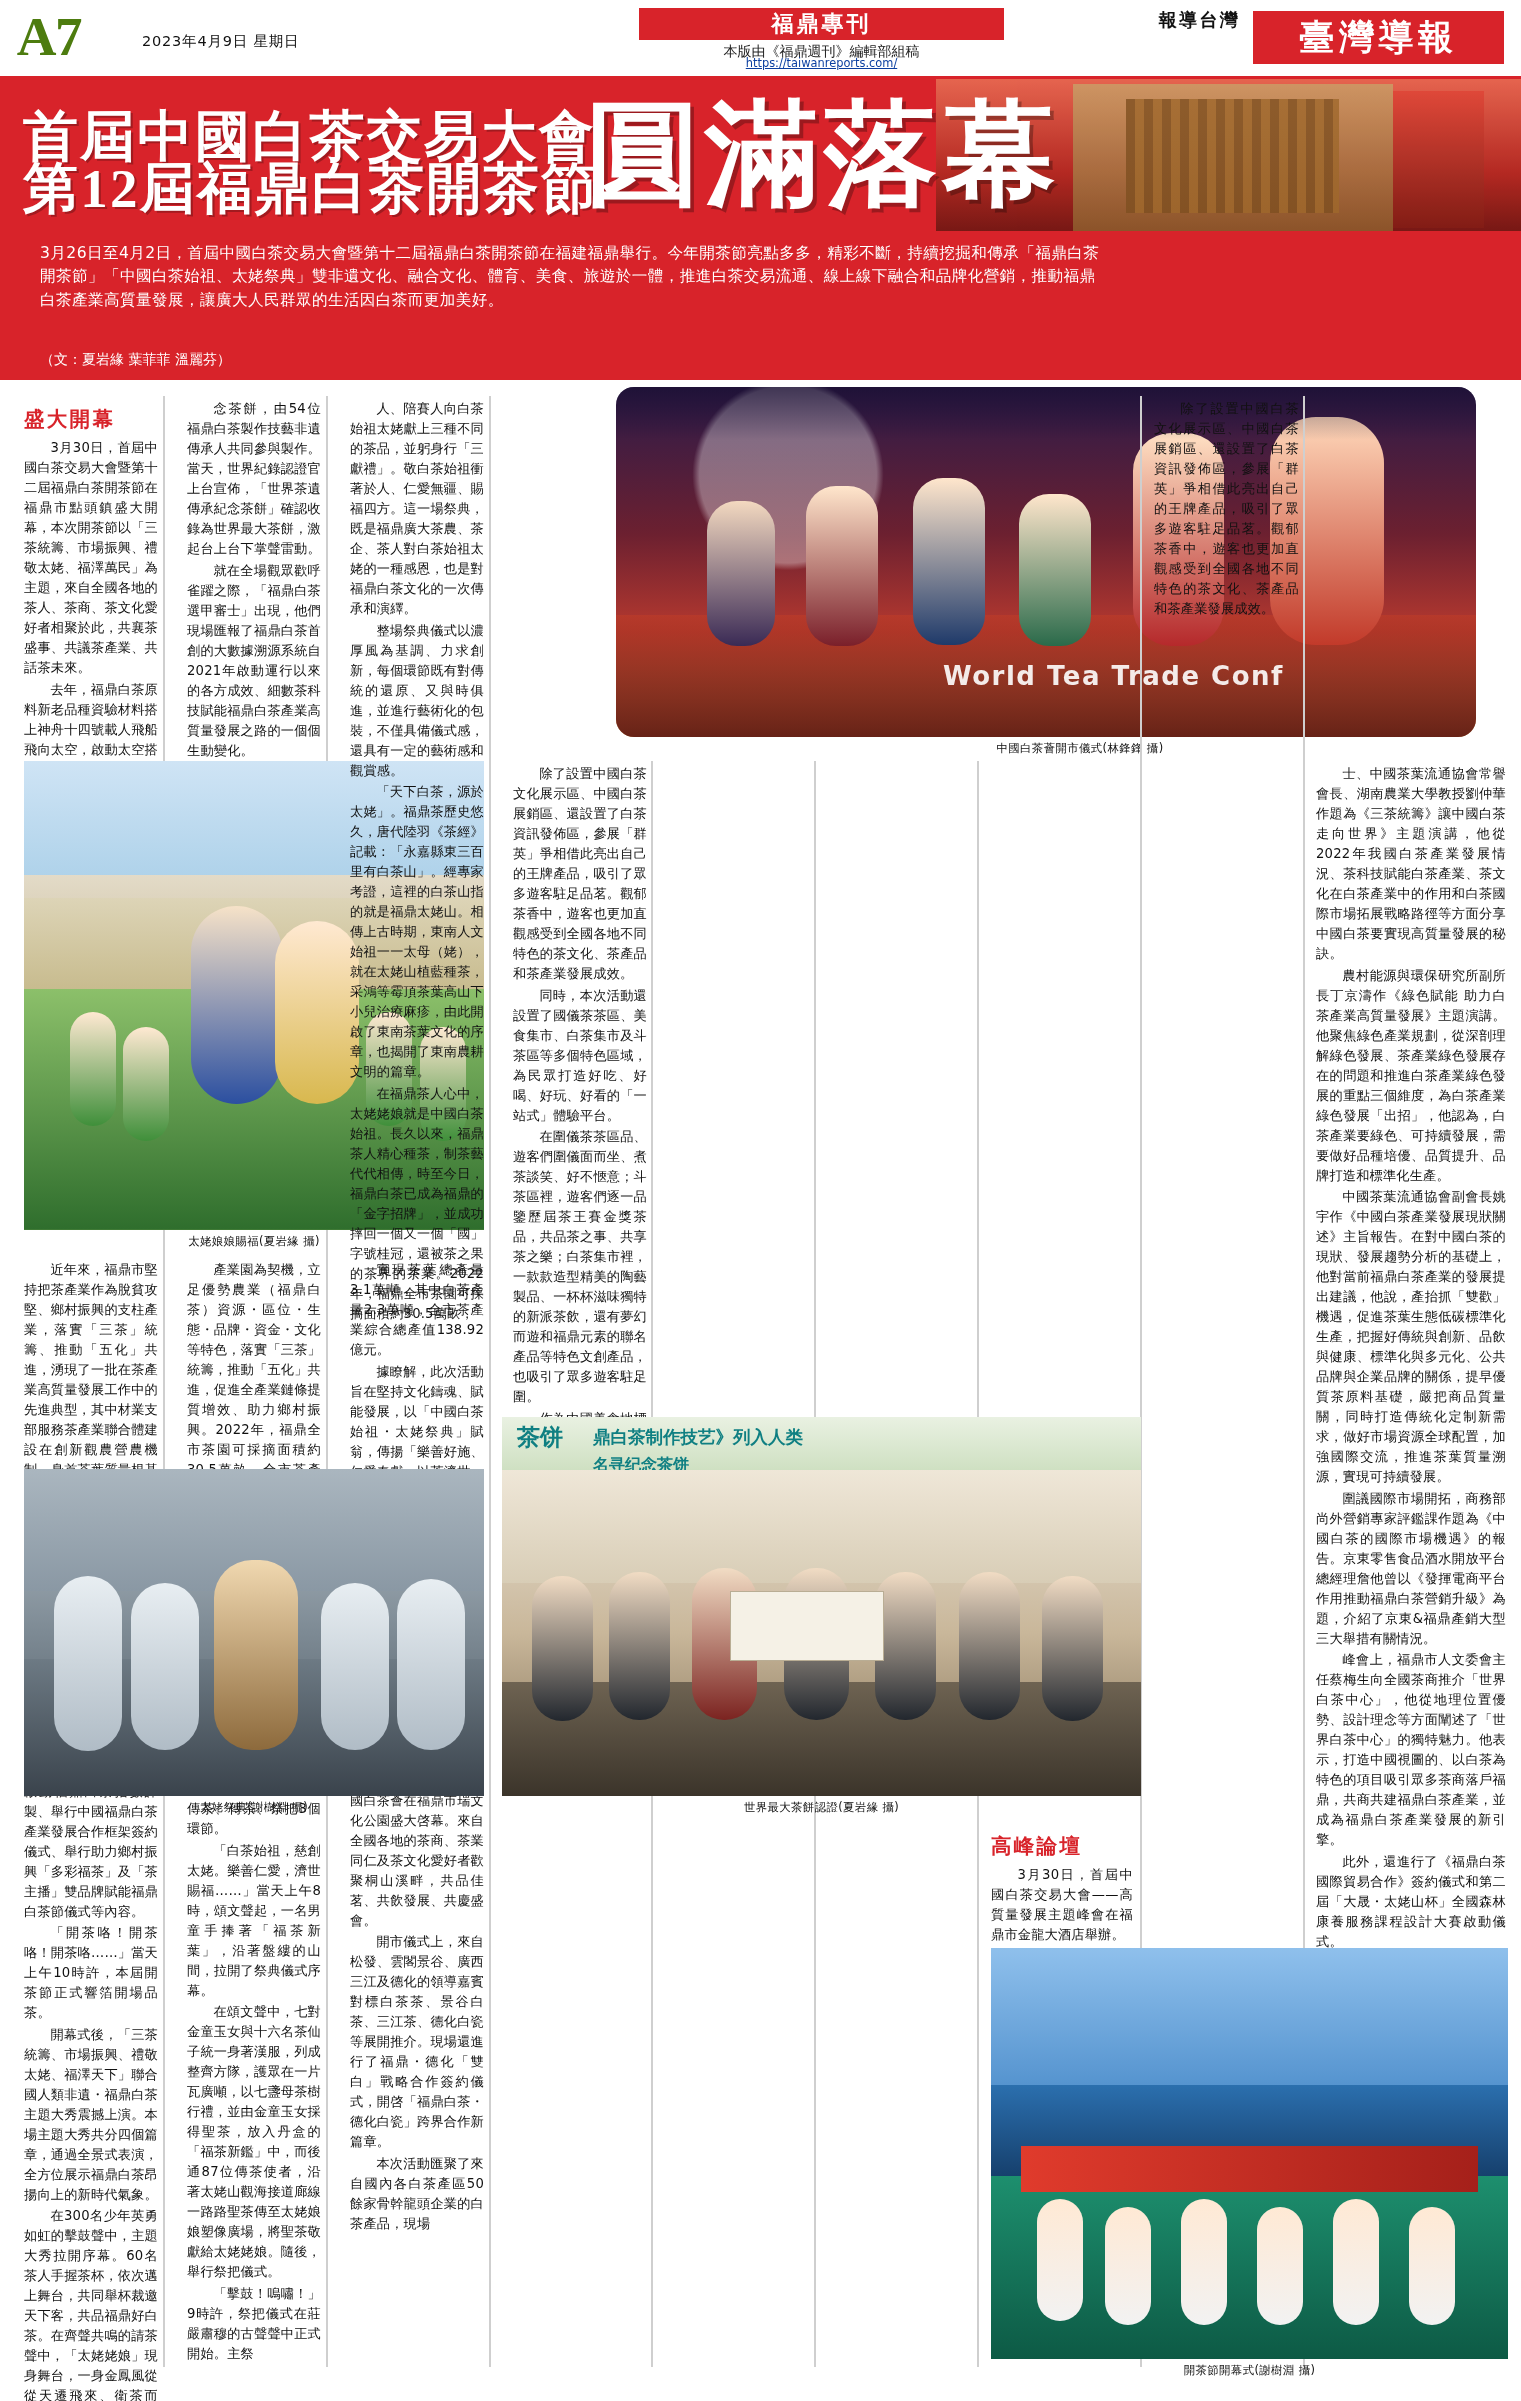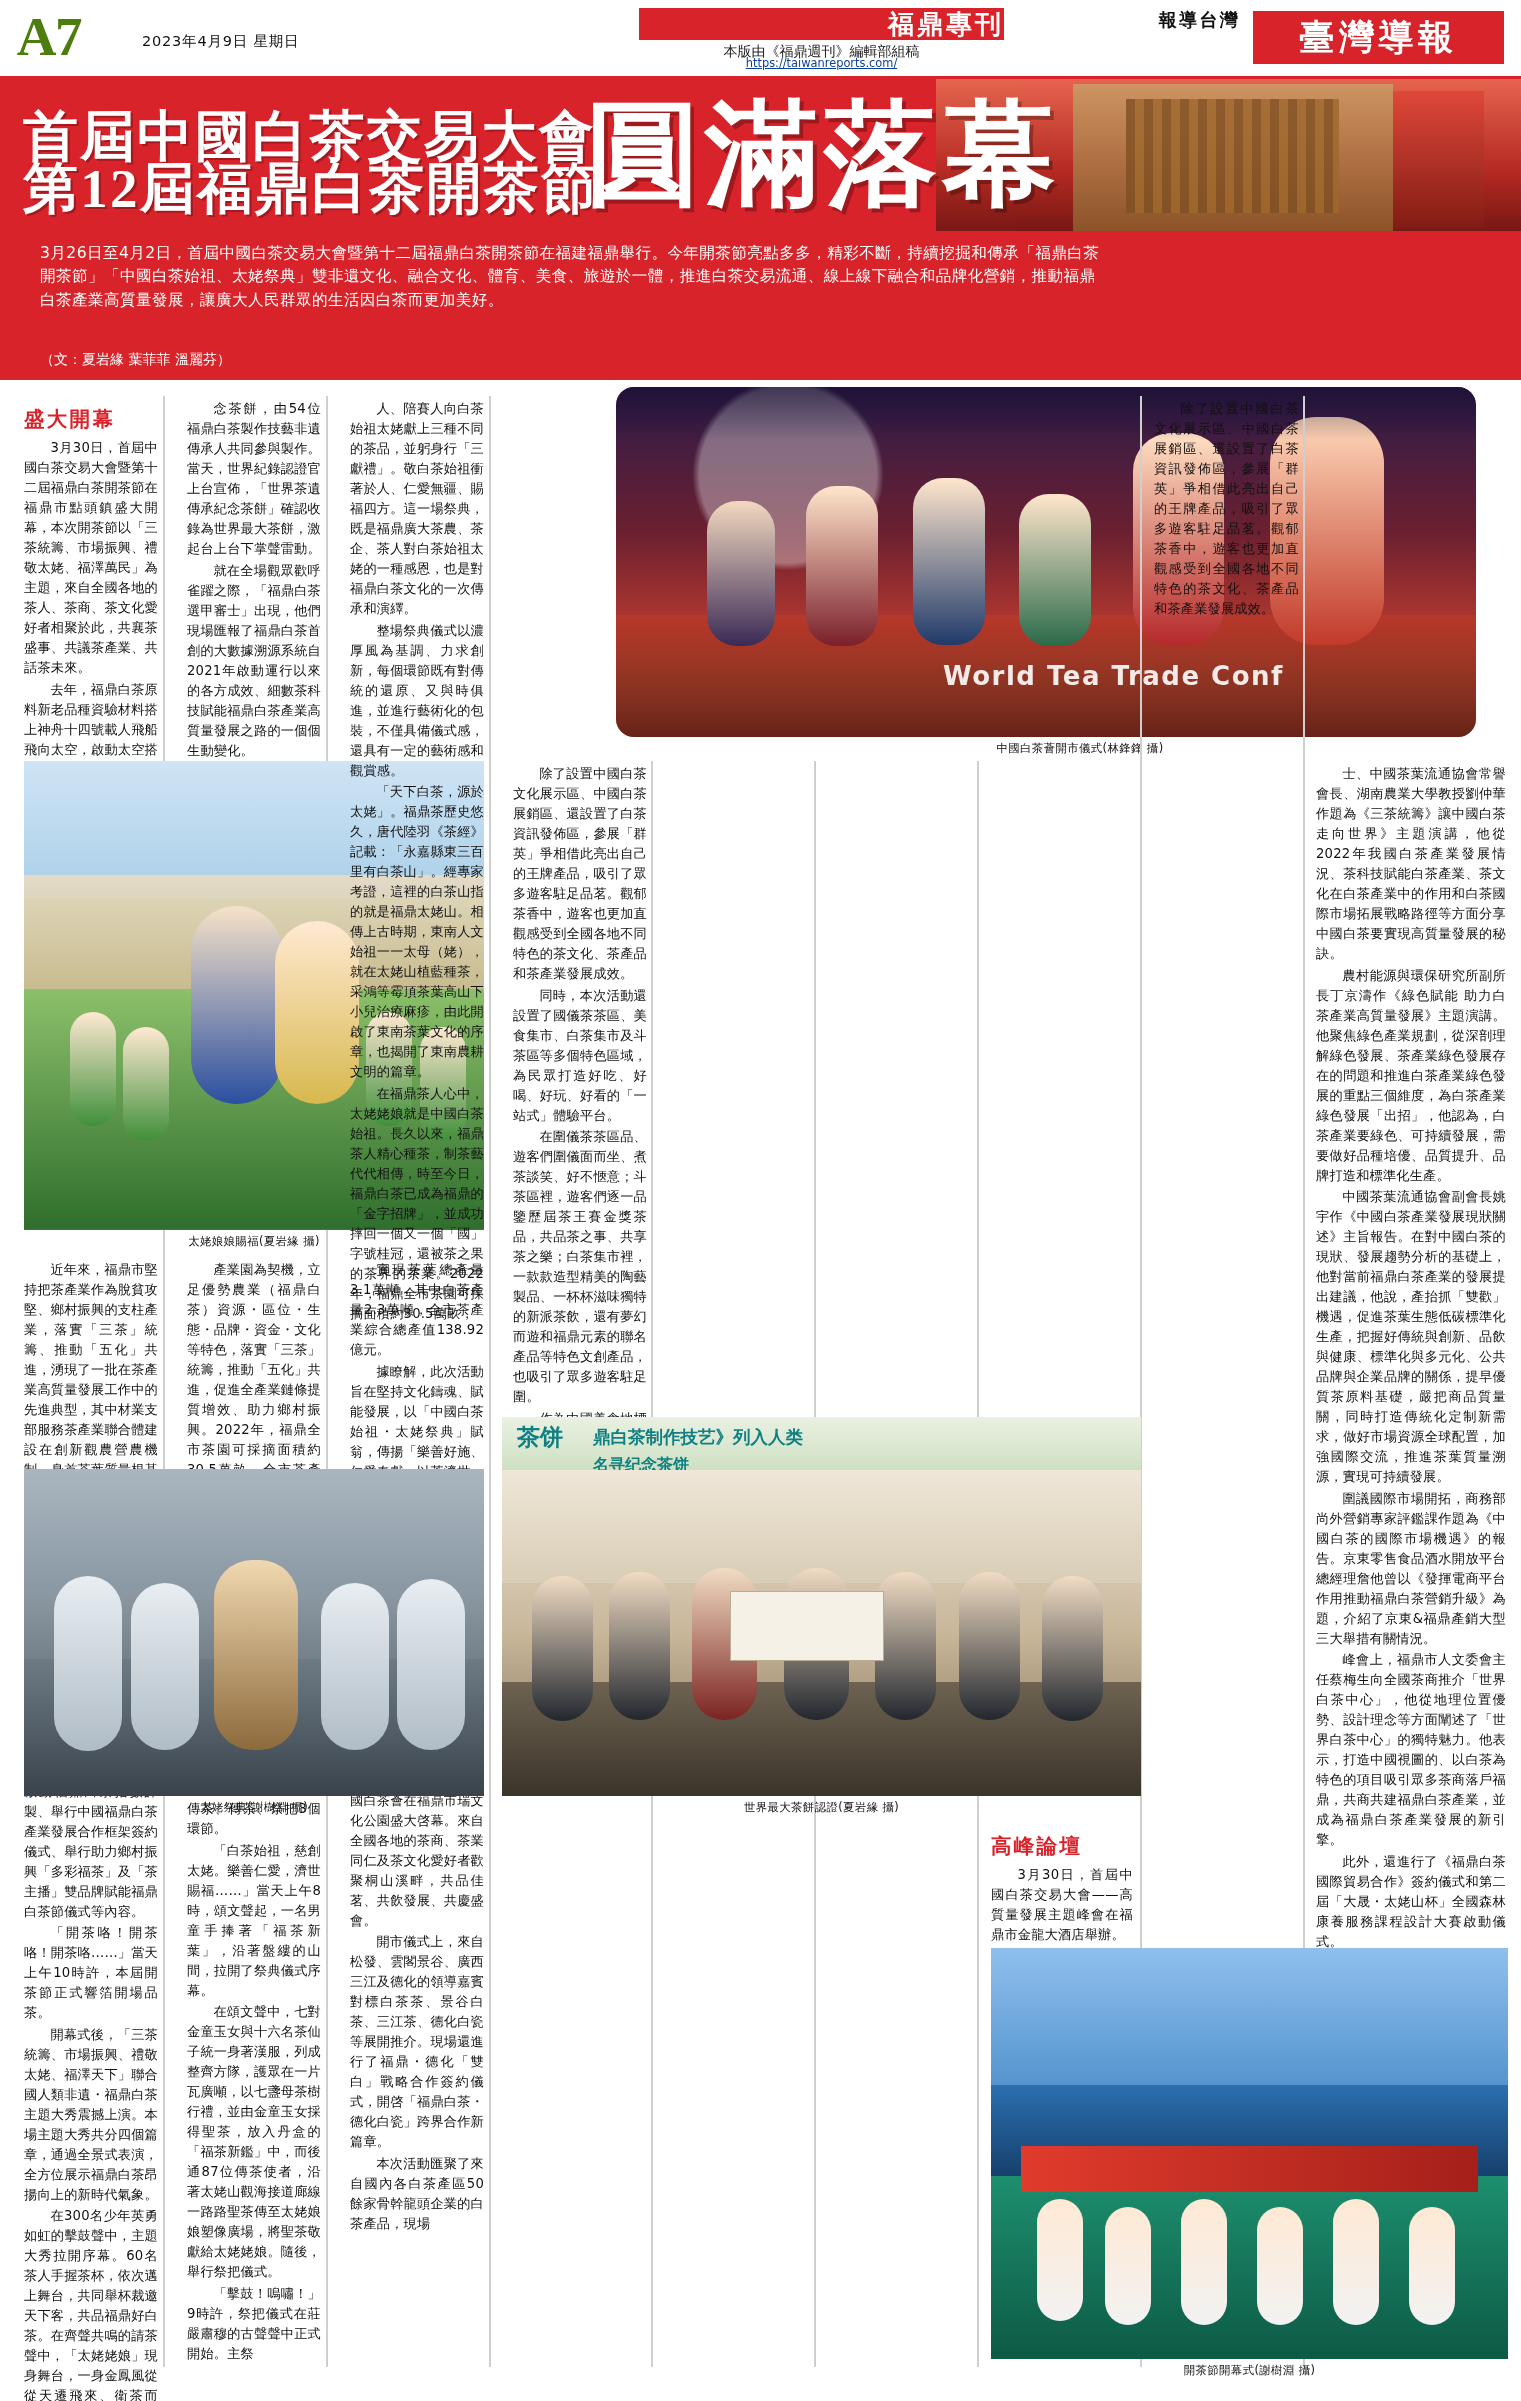--- a/index.html
+++ b/index.html
@@ -3,21 +3,21 @@
 <meta charset="utf-8">
 <style>
   html,body{margin:0;padding:0;background:#ffffff;}
   body{width:1522px;height:2401px;font-family:"DejaVu Sans","Liberation Sans",sans-serif;color:#111;}
   .page{position:relative;width:1522px;height:2401px;overflow:hidden;background:#fff;}
 
   
   .masthead{position:absolute;left:0;top:0;width:1522px;height:79px;background:#fff;}
   .mh-pagebox{position:absolute;left:16.7px;top:6px;width:114px;height:61px;color:#4d7c0f;font-weight:bold;font-size:55px;line-height:61px;letter-spacing:-1.5px;font-family:"Liberation Serif",serif;}
   .mh-date{position:absolute;left:142px;top:32px;font-size:14.5px;color:#111;letter-spacing:0.8px;}
-  .mh-centerbar{position:absolute;left:639px;top:7.6px;width:365px;height:32px;background:#d8232a;color:#fff;text-align:right;font-size:26px;font-weight:bold;line-height:32px;letter-spacing:3px;}
+  .mh-centerbar{position:absolute;left:639px;top:7.6px;width:365px;height:32px;background:#d8232a;color:#fff;text-align:center;font-size:22px;font-weight:bold;line-height:32px;letter-spacing:3px;}
   .mh-sub1{position:absolute;left:639px;top:43px;width:365px;text-align:center;font-size:14px;color:#222;}
   .mh-sub2{position:absolute;left:639px;top:56px;width:365px;text-align:center;font-size:11.4px;color:#0b3fa0;text-decoration:underline;font-family:"DejaVu Sans",sans-serif;}
   .mh-right{position:absolute;left:1012px;top:7.6px;width:228px;text-align:right;font-size:18px;font-weight:bold;color:#111;letter-spacing:2.3px;}
   .mh-logo{position:absolute;right:18px;top:10.7px;width:251px;height:53px;background:#d8232a;color:#fff;font-size:35px;font-weight:bold;letter-spacing:4.6px;text-align:center;line-height:53px;font-family:"Liberation Serif",serif;}
   .mh-rule{position:absolute;left:0;top:76px;width:1522px;height:3px;background:#d8232a;}
 
   
   .banner{position:absolute;left:0;top:79px;width:1522px;height:152px;background:#d8232a;color:#fff;overflow:hidden;}
   .banner .ttl1{position:absolute;left:23px;top:27px;font-size:55px;font-weight:bold;letter-spacing:2.3px;line-height:61px;font-family:"Liberation Serif",serif;text-shadow:2.3px 2.3px 0 rgba(0,0,0,.25);}
   .banner .ttl2{position:absolute;left:23px;top:79px;font-size:55px;font-weight:bold;letter-spacing:2.3px;line-height:61px;font-family:"Liberation Serif",serif;text-shadow:2.3px 2.3px 0 rgba(0,0,0,.25);}

